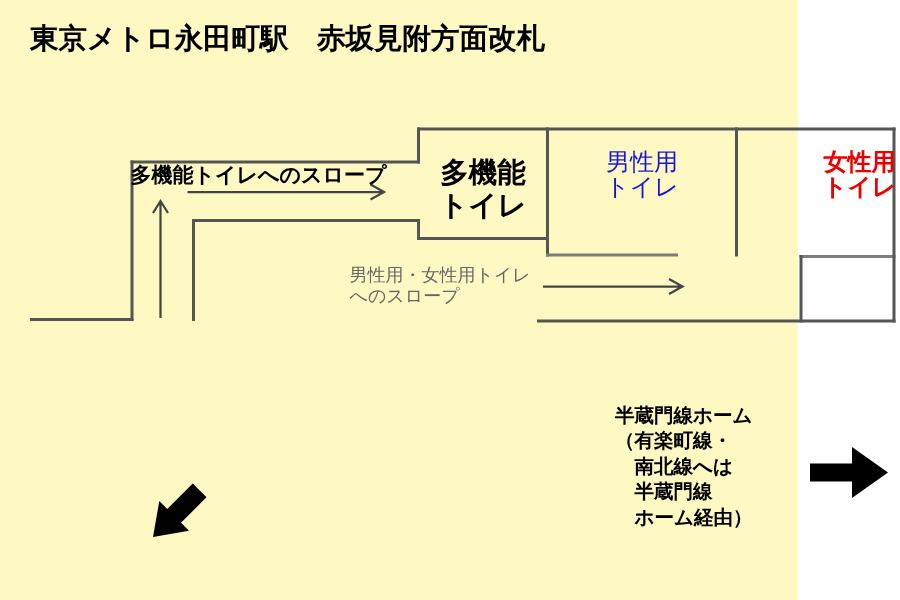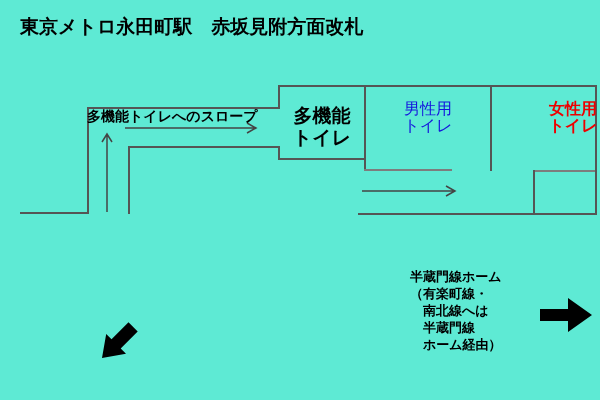--- a/index.html
+++ b/index.html
@@ -1,18 +1,18 @@
 <!DOCTYPE html>
 <html style="--wall: #555555;"><head>
 <meta charset="utf-8">
 <style>
   html,body{margin:0;padding:0;background:#fff;}
   body{width:600px;height:400px;overflow:hidden;position:relative;
        font-family:"Liberation Sans",sans-serif;-webkit-font-smoothing:antialiased;}
-  #stage{position:absolute;left:0;top:0;width:600px;height:400px;background:#5eead4;}
+  #stage{position:absolute;left:0;top:0;width:532px;height:400px;background:#fef9c3;}
 
   .txt{position:absolute;color:#000;white-space:pre-line;}
 
   #title{left:20px;top:16px;font-size:19px;line-height:22px;font-weight:bold;white-space:nowrap;}
 
   .wall{position:absolute;background:var(--wall,#555);}
   .wall.lite{background:#7d7d7d;}
 
   
   #mf-ramp-label{left:87px;top:108px;font-size:14px;font-weight:bold;white-space:nowrap;}
@@ -71,20 +71,22 @@
     </svg>
   </div>
 
   <div id="mf-ramp-label" class="txt">多機能トイレへのスロープ</div>
   <div id="mf-room-label" class="txt">多機能
 トイレ</div>
   <div id="mens-label" class="txt" style="color: rgb(20, 20, 221);">男性用
 トイレ</div>
   <div id="womens-label" class="txt" style="color: rgb(238, 0, 0);">女性用
 トイレ</div>
+  <div id="mw-ramp-label" class="txt" style="color: rgb(102, 102, 102);">男性用・女性用トイレ
+へのスロープ</div>
 
   <div id="platform-label" class="txt">半蔵門線ホーム
 （有楽町線・
 　南北線へは
 　半蔵門線
 　ホーム経由）</div>
 
   <div class="icon" style="left:99px;top:315px">
     <svg width="54" height="46" viewBox="0 0 54 46">
       <polygon points="3,43 27,38.8 21.7,33.5 38.7,16.5 29.5,7.3 12.5,24.3 7.2,19" fill="#000"></polygon>

